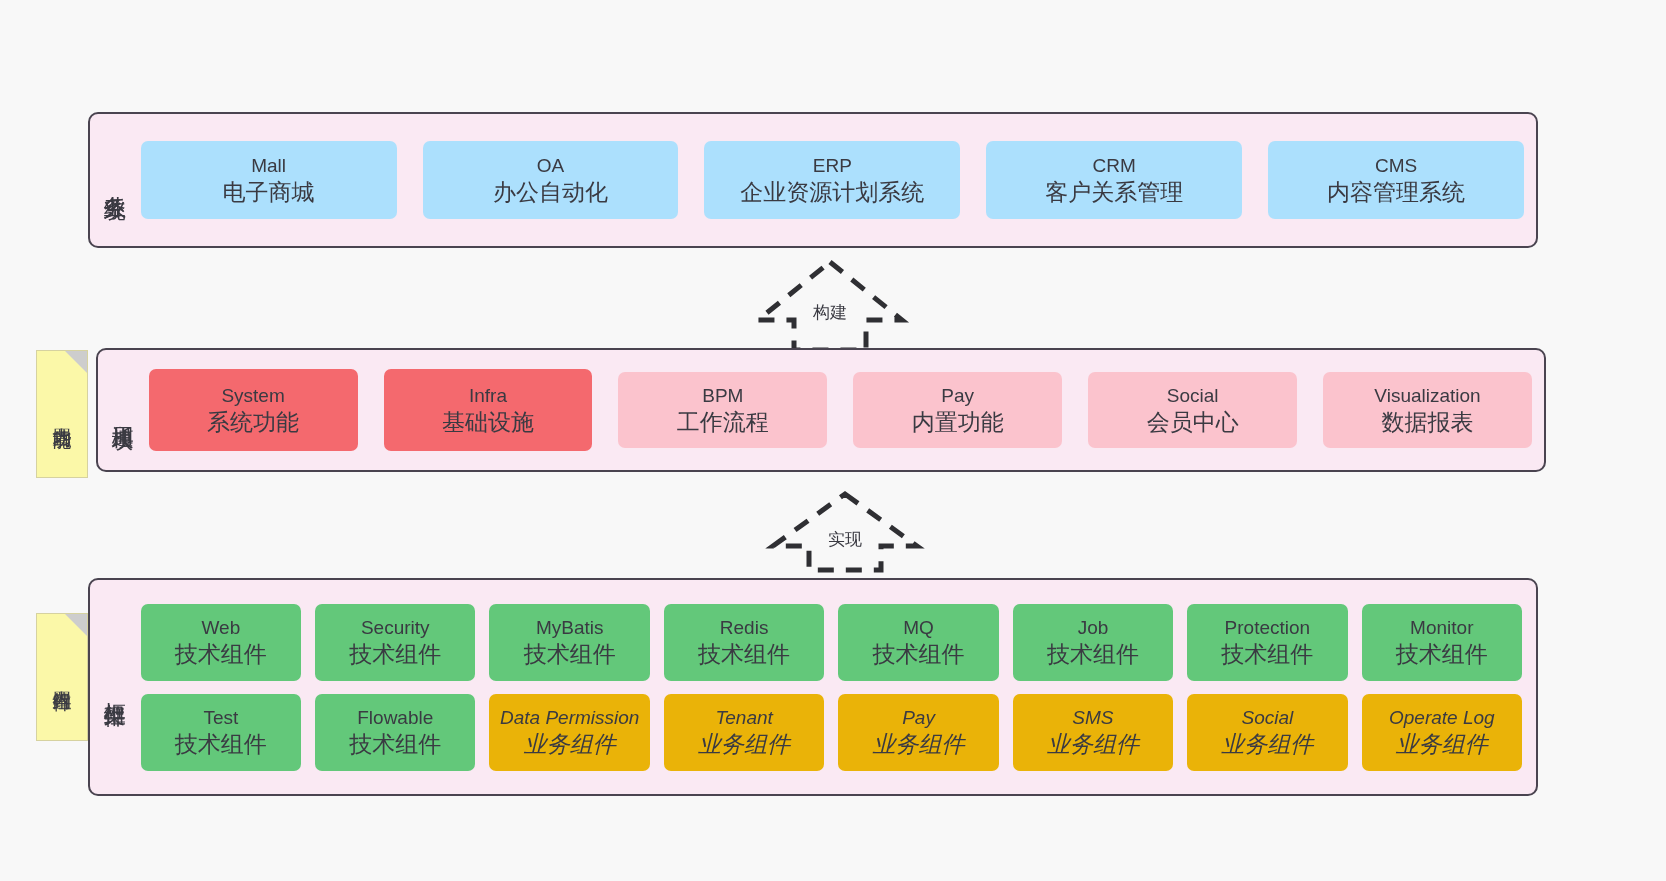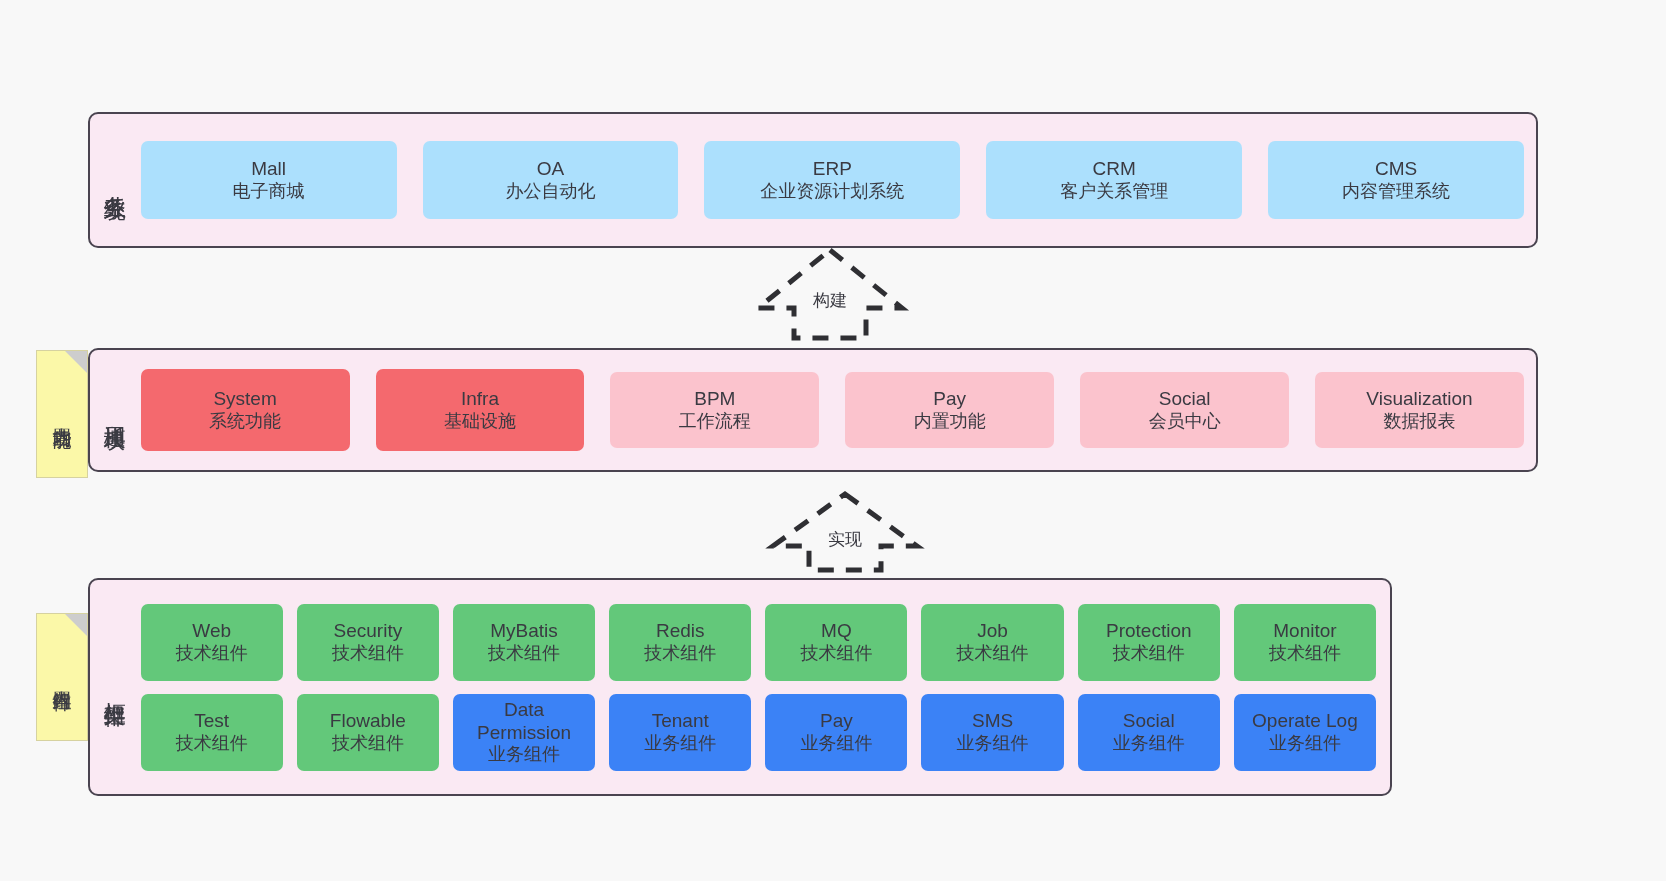--- a/index.html
+++ b/index.html
@@ -76,27 +76,27 @@
     display: flex;
     flex-direction: column;
     align-items: center;
     justify-content: center;
     text-align: center;
     line-height: 1.22;
     box-sizing: border-box;
     padding: 4px 6px;
   }
   .card .t1 { font-size: 19px; }
-  .card .t2 { font-size: 18px; }
+  .card .t2 { font-size: 23px; }
 
   .card.blue       { background: #ace0fd; height: 78px; }
   .card.red        { background: #f4696e; height: 82px; }
   .card.pink       { background: #fbc3cd; height: 76px; }
   .card.green      { background: #63c87a; height: 77px; }
-  .card.lightgreen { background: #3b82f6; height: 77px; }
+  .card.lightgreen { background: #eab308; height: 77px; font-style: italic; }
 
   
   .note {
     position: absolute;
     background: #fbf8a8;
     border: 1px solid #d6d2a0;
     box-sizing: border-box;
     display: flex;
     align-items: center;
     justify-content: center;
@@ -165,33 +165,33 @@
 
       <div class="card blue">
         <span class="t1">CMS</span>
         <span class="t2">内容管理系统</span>
       </div>
 
 
     </div>
   </div>
 
-  <div class="arrow" style="left:755px; top:246px; width:150px; height:92px;">
+  <div class="arrow" style="left:755px; top:258px; width:150px; height:92px;">
     <svg width="150" height="92" viewBox="0 0 150 92" aria-hidden="true">
       <path d="M 75 4 L 147 62 L 111 62 L 111 92 L 39 92 L 39 62 L 3 62 Z" fill="none" stroke="#2f2f33" stroke-width="5" stroke-dasharray="16,12" stroke-linejoin="miter"></path>
     </svg>
     <span class="arrow-label" style="top:43px;">构建</span>
   </div>
 
   <div class="note" style="left:36px; top:350px; width:52px; height:128px;">
     <span class="fold"></span>
     <span class="note-text">内置功能</span>
   </div>
 
-  <div class="layer" id="layer-common" style="left:88px; top:348px; width:1450px; height:124px;">
+  <div class="layer" id="layer-common" style="left:96px; top:348px; width:1450px; height:124px;">
     <div class="layer-caption">通用模块</div>
     <div class="cards">
 
       <div class="card red">
         <span class="t1">System</span>
         <span class="t2">系统功能</span>
       </div>
 
       <div class="card red">
         <span class="t1">Infra</span>
@@ -226,21 +226,21 @@
       <path d="M 75 4 L 147 56 L 111 56 L 111 80 L 39 80 L 39 56 L 3 56 Z" fill="none" stroke="#2f2f33" stroke-width="5" stroke-dasharray="16,12" stroke-linejoin="miter"></path>
     </svg>
     <span class="arrow-label" style="top:38px;">实现</span>
   </div>
 
   <div class="note" style="left:36px; top:613px; width:52px; height:128px;">
     <span class="fold"></span>
     <span class="note-text">内置组件</span>
   </div>
 
-  <div class="layer" id="layer-framework" style="left:88px; top:578px; width:1304px; height:218px;">
+  <div class="layer" id="layer-framework" style="left:88px; top:578px; width:1450px; height:218px;">
     <div class="layer-caption">框架组件</div>
     <div class="cards two-rows">
 
       <div class="card-row">
         <div class="card green">
           <span class="t1">Web</span>
           <span class="t2">技术组件</span>
         </div>
         <div class="card green">
           <span class="t1">Security</span>

